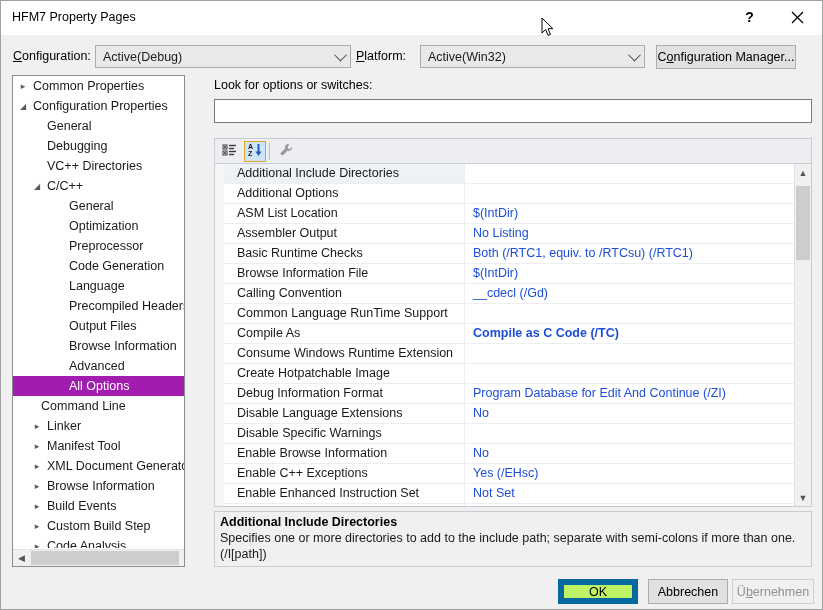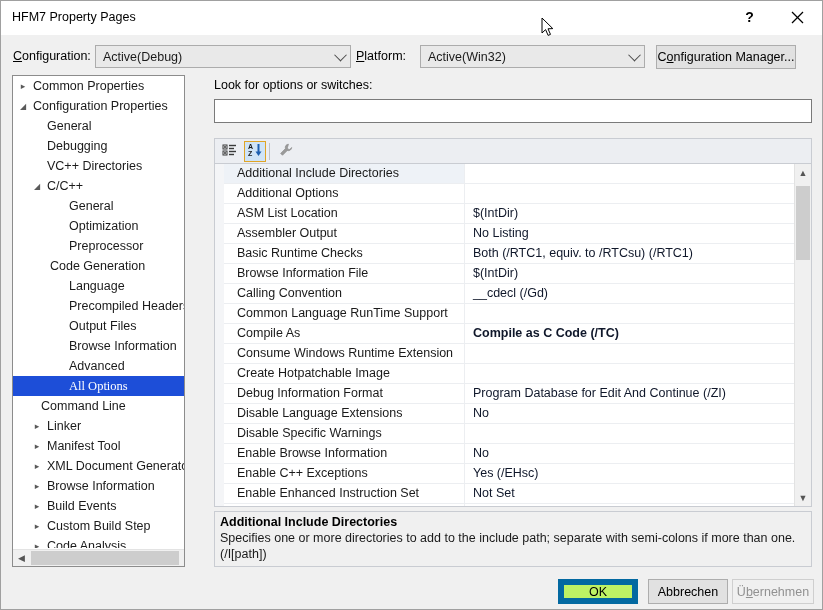--- a/index.html
+++ b/index.html
@@ -144,23 +144,22 @@
     height: 20px;
     line-height: 20px;
     font-size: 12.5px;
     color: #1a1a1a;
     white-space: nowrap;
     cursor: default;
     user-select: none;
   }
   .tree-item .tlabel { position: relative; }
   .tree-item.selected {
-    background: #1d4ed8;
+    background: #a21caf;
     color: #ffffff;
-    font-family: Liberation Serif, serif;
   }
   .exp {
     position: absolute;
     width: 12px;
     text-align: center;
     font-size: 9px;
     color: #5a5a5a;
     line-height: 20px;
   }
   .exp-collapsed::before { content: "\25B8"; }
@@ -289,21 +288,21 @@
     white-space: nowrap;
     overflow: hidden;
     border-right: 1px solid #eceef1;
   }
   .pval {
     box-sizing: border-box;
     flex: 1;
     padding-left: 8px;
     line-height: 19px;
     font-size: 12.5px;
-    color: #0f172a;
+    color: #1d4ed8;
     white-space: nowrap;
     overflow: hidden;
   }
   .pval.modified { font-weight: bold; }
 
   
   .vscroll {
     position: absolute;
     right: 0; top: 0;
     width: 17px; height: 100%;
@@ -414,21 +413,21 @@
     <div class="tree-scroll" id="tree-scroll">
         <div class="tree-item"><span class="exp exp-collapsed" style="left: 4px;"></span><span class="tlabel" style="padding-left: 20px;">Common Properties</span></div>
         <div class="tree-item"><span class="exp exp-expanded" style="left: 4px;"></span><span class="tlabel" style="padding-left: 20px;">Configuration Properties</span></div>
         <div class="tree-item"><span class="tlabel" style="padding-left: 34px;">General</span></div>
         <div class="tree-item"><span class="tlabel" style="padding-left: 34px;">Debugging</span></div>
         <div class="tree-item"><span class="tlabel" style="padding-left: 34px;">VC++ Directories</span></div>
         <div class="tree-item"><span class="exp exp-expanded" style="left: 18px;"></span><span class="tlabel" style="padding-left: 34px;">C/C++</span></div>
         <div class="tree-item"><span class="tlabel" style="padding-left: 56px;">General</span></div>
         <div class="tree-item"><span class="tlabel" style="padding-left: 56px;">Optimization</span></div>
         <div class="tree-item"><span class="tlabel" style="padding-left: 56px;">Preprocessor</span></div>
-        <div class="tree-item"><span class="tlabel" style="padding-left: 37px;">Code Generation</span></div>
+        <div class="tree-item"><span class="tlabel" style="padding-left: 56px;">Code Generation</span></div>
         <div class="tree-item"><span class="tlabel" style="padding-left: 56px;">Language</span></div>
         <div class="tree-item"><span class="tlabel" style="padding-left: 56px;">Precompiled Headers</span></div>
         <div class="tree-item"><span class="tlabel" style="padding-left: 56px;">Output Files</span></div>
         <div class="tree-item"><span class="tlabel" style="padding-left: 56px;">Browse Information</span></div>
         <div class="tree-item"><span class="tlabel" style="padding-left: 56px;">Advanced</span></div>
         <div class="tree-item selected"><span class="tlabel" style="padding-left: 56px;">All Options</span></div>
         <div class="tree-item"><span class="tlabel" style="padding-left: 28px;">Command Line</span></div>
         <div class="tree-item"><span class="exp exp-collapsed" style="left: 18px;"></span><span class="tlabel" style="padding-left: 34px;">Linker</span></div>
         <div class="tree-item"><span class="exp exp-collapsed" style="left: 18px;"></span><span class="tlabel" style="padding-left: 34px;">Manifest Tool</span></div>
         <div class="tree-item"><span class="exp exp-collapsed" style="left: 18px;"></span><span class="tlabel" style="padding-left: 34px;">XML Document Generator</span></div>

